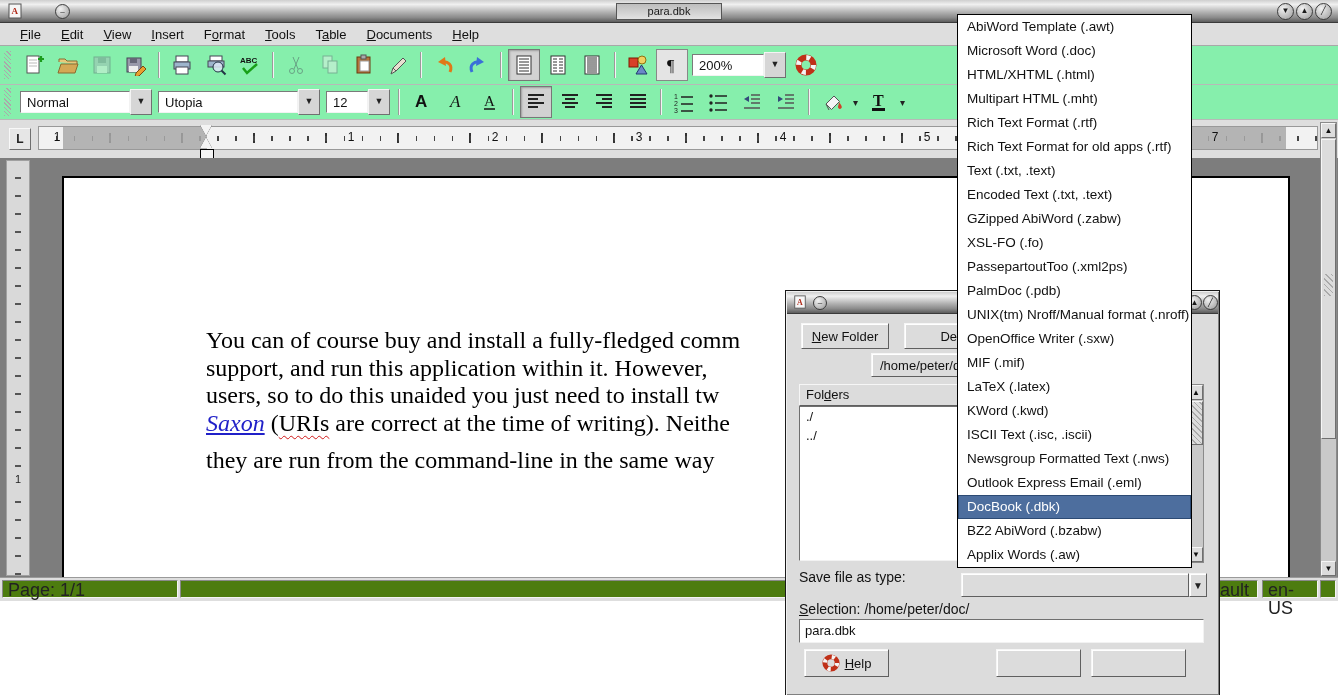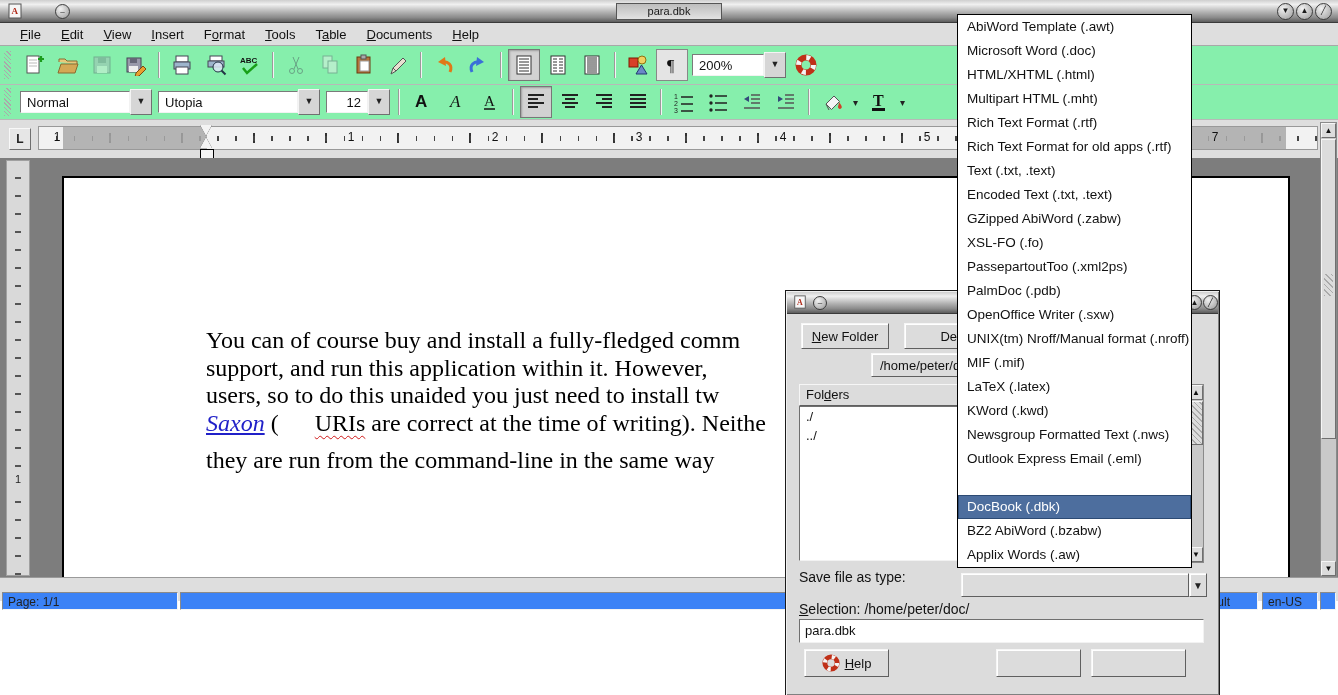--- a/index.html
+++ b/index.html
@@ -73,35 +73,35 @@
     border:1px solid #a0a0a0;
     background-image:repeating-linear-gradient(180deg,transparent 0 16px,#555 16px 18px);
     background-size:6px 100%;background-position:center;background-repeat:no-repeat;}
   .vnum{position:absolute;left:0;width:22px;text-align:center;font-size:11px;color:#222;background:#d9d9d9;}
   .page{position:absolute;left:62px;top:18px;width:1228px;height:410px;background:#fff;
     border:2px solid #000;box-sizing:border-box;}
   .doc-line{position:absolute;left:206px;white-space:pre;
     font-family:"Liberation Serif","DejaVu Serif",serif;font-size:24px;color:#000;}
   .seg-link{color:#2020c8;font-style:italic;text-decoration:underline;}
   .seg-misspelled{text-decoration:underline;text-decoration-style:wavy;
-    text-decoration-color:#d01818;text-decoration-thickness:1px;text-underline-offset:4px;margin-left:36px;}
+    text-decoration-color:#d01818;text-decoration-thickness:1px;text-underline-offset:4px;}
 
   
   .vscroll{left:1320px;top:122px;width:17px;height:455px;background:#c9c9c9;border:1px solid #8a8a8a;box-sizing:border-box;}
   .sbtn{position:absolute;left:0;width:15px;height:15px;background:#dcdcdc;
     border:1px solid;border-color:#f6f6f6 #6f6f6f #6f6f6f #f6f6f6;
     font-size:8px;text-align:center;line-height:14px;color:#111;box-sizing:border-box;}
   .sthumb{position:absolute;left:0;top:16px;width:15px;height:300px;background:#dcdcdc;
     border:1px solid;border-color:#f6f6f6 #6f6f6f #6f6f6f #f6f6f6;box-sizing:border-box;}
   .sthumb::after{content:"";position:absolute;left:2px;right:2px;top:45%;height:22px;
     background:repeating-linear-gradient(45deg,#aaa 0 1px,transparent 1px 4px);}
 
   
   .statusbar{left:0;top:577px;width:1338px;height:23px;background:#dedede;border-top:1px solid #9a9a9a;}
-  .scell{position:absolute;top:14px;height:18px;background:#3b82f6;font-size:12px;color:#222;
+  .scell{position:absolute;top:2px;height:18px;background:#4d7c0f;font-size:18px;color:#222;
     line-height:18px;padding-left:5px;box-sizing:border-box;
     border:1px solid;border-color:#8a8a8a #f4f4f4 #f4f4f4 #8a8a8a;}
 
   
   .dialog{left:785px;top:290px;width:433px;height:404px;background:#dcdcdc;
     border:1px solid #1a1a1a;box-shadow:inset 1px 1px 0 #f0f0f0, inset -1px -1px 0 #808080;z-index:10;}
   .dlg-titlebar{position:absolute;left:1px;top:1px;right:1px;height:21px;
     background:linear-gradient(#cfcfcf,#f0f0f0 20%,#b2b2b2 55%,#8a8a8a 80%,#5c5c5c);
     border-bottom:1px solid #3a3a3a;}
   .dbtn{position:absolute;height:26px;background:#dcdcdc;border:1px solid;
@@ -118,21 +118,21 @@
     border-color:#6f6f6f #f2f2f2 #f2f2f2 #6f6f6f;overflow:hidden;box-sizing:border-box;}
   .folder-item{font-size:13px;color:#111;padding:2px 6px;}
   .mini-scroll{position:absolute;width:16px;background:#c9c9c9;border:1px solid #8a8a8a;box-sizing:border-box;}
   .mini-thumb{position:absolute;left:0;top:16px;width:14px;height:44px;background:#dcdcdc;
     border:1px solid;border-color:#f6f6f6 #6f6f6f #6f6f6f #f6f6f6;box-sizing:border-box;
     background-image:repeating-linear-gradient(45deg,#aaa 0 1px,transparent 1px 4px);}
 
   
   .dropdown{left:957px;top:14px;width:233px;background:#fff;border:1px solid #000;z-index:20;}
   .dd-item{height:24px;line-height:24px;font-size:13.5px;color:#111;padding-left:9px;white-space:nowrap;overflow:hidden;}
-  .dd-item.selected{color:#fff;box-shadow:inset 0 0 0 1px #2c4a74;margin-top:24px;}
+  .dd-item.selected{color:#fff;box-shadow:inset 0 0 0 1px #2c4a74;}
 
   svg{display:block;}
 </style>
 </head>
 <body>
 
 <div class="screen">
 
   <div class="abs main-window">
 
@@ -346,21 +346,21 @@
       <div class="grip"></div>
       <span class="combo">
         <span class="cval" style="width:110px;">Normal</span>
         <span class="carr">▼</span>
       </span>
       <span class="combo">
         <span class="cval" style="width:140px;">Utopia</span>
         <span class="carr">▼</span>
       </span>
       <span class="combo">
-        <span class="cval" style="width:42px;text-align:right;">12</span>
+        <span class="cval" style="width:42px;">12</span>
         <span class="carr">▼</span>
       </span>
       <span class="tsep"></span>
     <span class="tbtn">
           <span>
             <svg width="22" height="22" viewBox="0 0 22 22">
               <text x="4" y="16" font-size="17" font-weight="bold" fill="#111" font-family="sans-serif">A</text>
             </svg>
           </span>
         </span>
@@ -589,25 +589,26 @@
       <div class="dd-item">HTML/XHTML (.html)</div>
       <div class="dd-item">Multipart HTML (.mht)</div>
       <div class="dd-item">Rich Text Format (.rtf)</div>
       <div class="dd-item">Rich Text Format for old apps (.rtf)</div>
       <div class="dd-item">Text (.txt, .text)</div>
       <div class="dd-item">Encoded Text (.txt, .text)</div>
       <div class="dd-item">GZipped AbiWord (.zabw)</div>
       <div class="dd-item">XSL-FO (.fo)</div>
       <div class="dd-item">PassepartoutToo (.xml2ps)</div>
       <div class="dd-item">PalmDoc (.pdb)</div>
+      <div class="dd-item">UNIX(tm) Nroff/Manual format (.nroff)</div>
       <div class="dd-item">OpenOffice Writer (.sxw)</div>
-      <div class="dd-item">UNIX(tm) Nroff/Manual format (.nroff)</div>
       <div class="dd-item">MIF (.mif)</div>
       <div class="dd-item">LaTeX (.latex)</div>
       <div class="dd-item">KWord (.kwd)</div>
+      <div class="dd-item">ISCII Text (.isc, .iscii)</div>
       <div class="dd-item">Newsgroup Formatted Text (.nws)</div>
       <div class="dd-item">Outlook Express Email (.eml)</div>
       <div class="dd-item selected" style="background: rgb(77, 110, 158);">DocBook (.dbk)</div>
       <div class="dd-item">BZ2 AbiWord (.bzabw)</div>
       <div class="dd-item">Applix Words (.aw)</div>
     </div>
 
 </div>
 
 </body></html>

